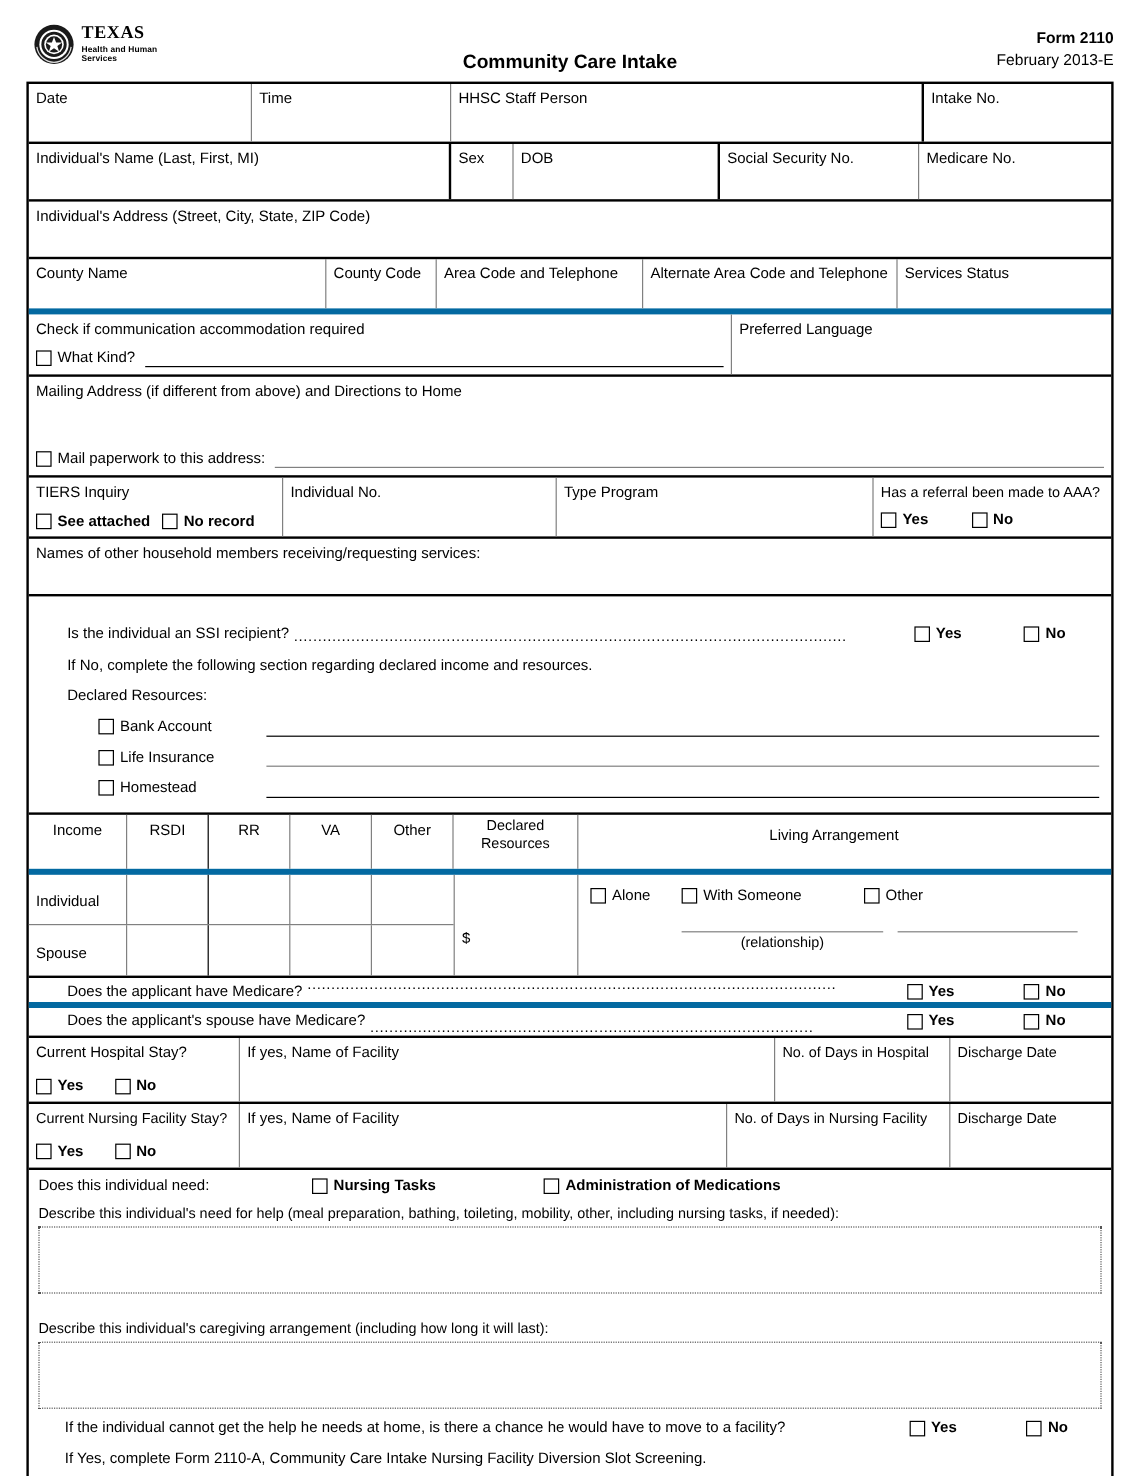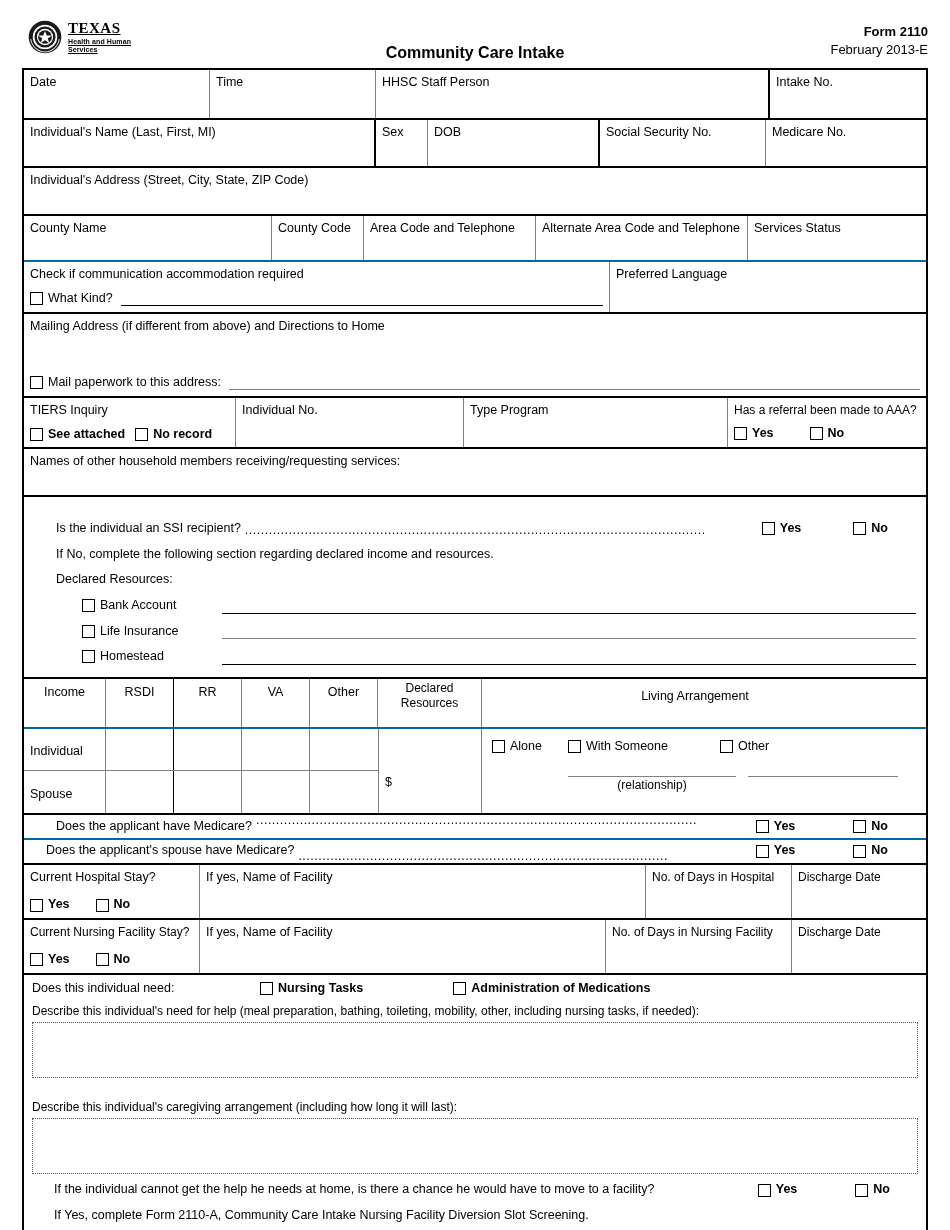--- a/index.html
+++ b/index.html
@@ -10,38 +10,38 @@
   body {
     width: 950px; height: 1230px;
     font-family: "Liberation Sans", sans-serif;
     color: #000;
     -webkit-font-smoothing: antialiased;
   }
   .page { position: relative; width: 950px; height: 1230px; padding: 0; }
 
   
   .header { position: relative; height: 50px; margin: 18px 22px 0 22px; }
-  .logo { position: absolute; left: 6px; top: 2px; display: flex; align-items: center; gap: 6px; text-decoration: underline; }
+  .logo { position: absolute; left: 6px; top: 2px; display: flex; align-items: center; gap: 6px; }
   .seal { width: 34px; height: 34px; display:block; }
   .logo-words { line-height: 1.02; }
   .logo-texas { font-family: "Liberation Serif", serif; font-size: 15px; font-weight: 700; letter-spacing: .5px; }
   .logo-sub { font-size: 7px; font-weight: 700; letter-spacing: .1px; margin-top: 1px; }
   .form-meta { position: absolute; right: 0; top: 5px; text-align: right; line-height: 1.35; }
   .form-no { font-size: 13px; font-weight: 700; }
   .form-date { font-size: 13px; }
   .doc-title { position: absolute; left: 0; right: 0; top: 26px; text-align: center; font-size: 16px; font-weight: 700; }
 
   
   .form {
     margin: 0 22px;
     border: 2px solid #000;
     border-top: 2px solid #000;
     width: 906px;
   }
-  .row { display: flex; width: 100%; border-bottom: 2px solid #0369a1; }
+  .row { display: flex; width: 100%; border-bottom: 5px solid #0369a1; }
   .row.thick { border-bottom: 2px solid #000; }
   .row.last { border-bottom: none; }
   .cell { position: relative; padding: 5px 6px 0 6px; border-right: 1px solid #808080; min-width: 0; }
   .cell.noborder { border-right: none; }
   .cell.thickr { border-right: 2px solid #000; }
   .lbl { font-size: 12.5px; line-height: 1.25; white-space: nowrap; }
   .lbl-sm { font-size: 12px; }
   .b { font-weight: 700; }
 
   
@@ -399,21 +399,21 @@
         </span>
         <span class="cbwrap" style="margin-right:28px">
           <span class="cb"></span>
           <span class="lbl b">No</span>
         </span>
       </div>
     </div>
 
     <div class="row thick" style="height:25px">
       <div class="cell noborder" style="width:100%;display:flex;align-items:center;padding:0 10px">
-        <span class="lbl" style="margin-left:12px">Does the applicant's spouse have Medicare?</span>
+        <span class="lbl" style="margin-left:22px">Does the applicant's spouse have Medicare?</span>
         <span class="dots">.............................................................................................</span>
         <span class="cbwrap" style="margin-right:58px">
           <span class="cb"></span>
           <span class="lbl b">Yes</span>
         </span>
         <span class="cbwrap" style="margin-right:28px">
           <span class="cb"></span>
           <span class="lbl b">No</span>
         </span>
       </div>

